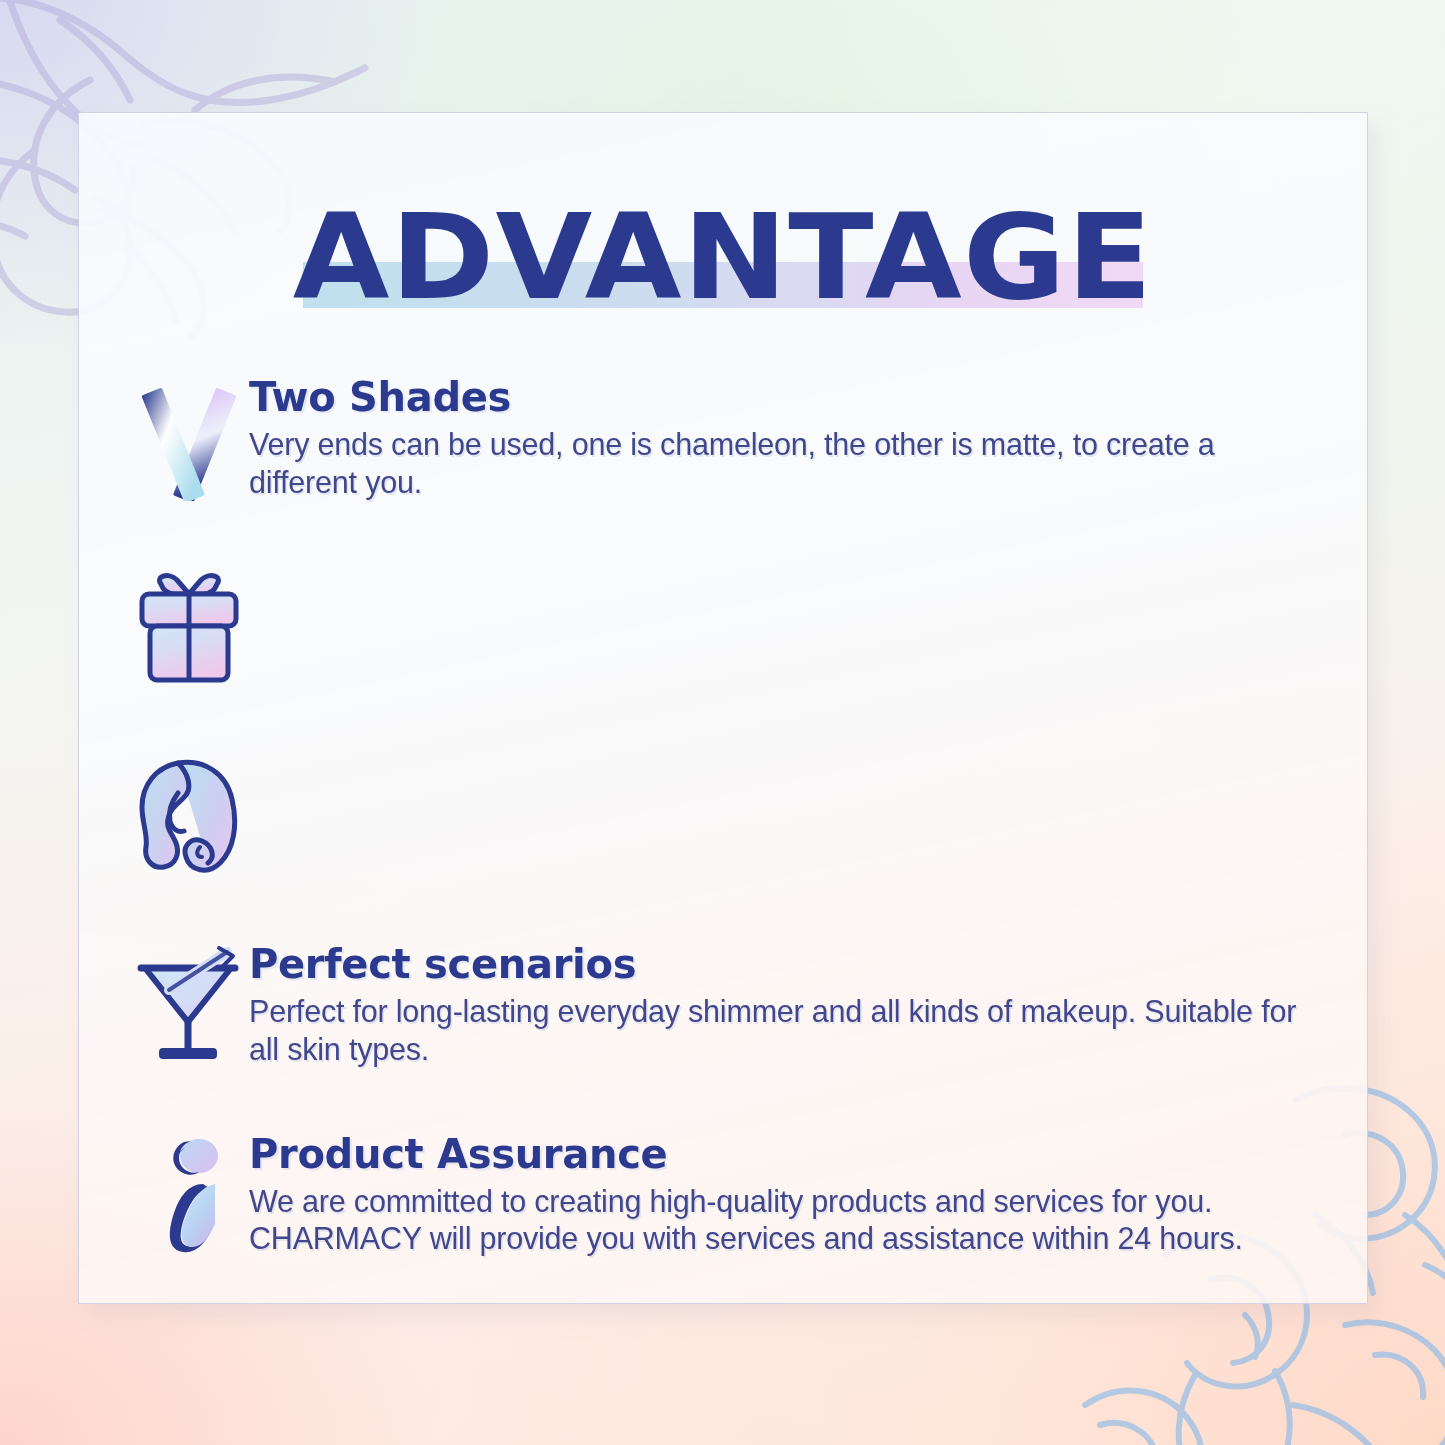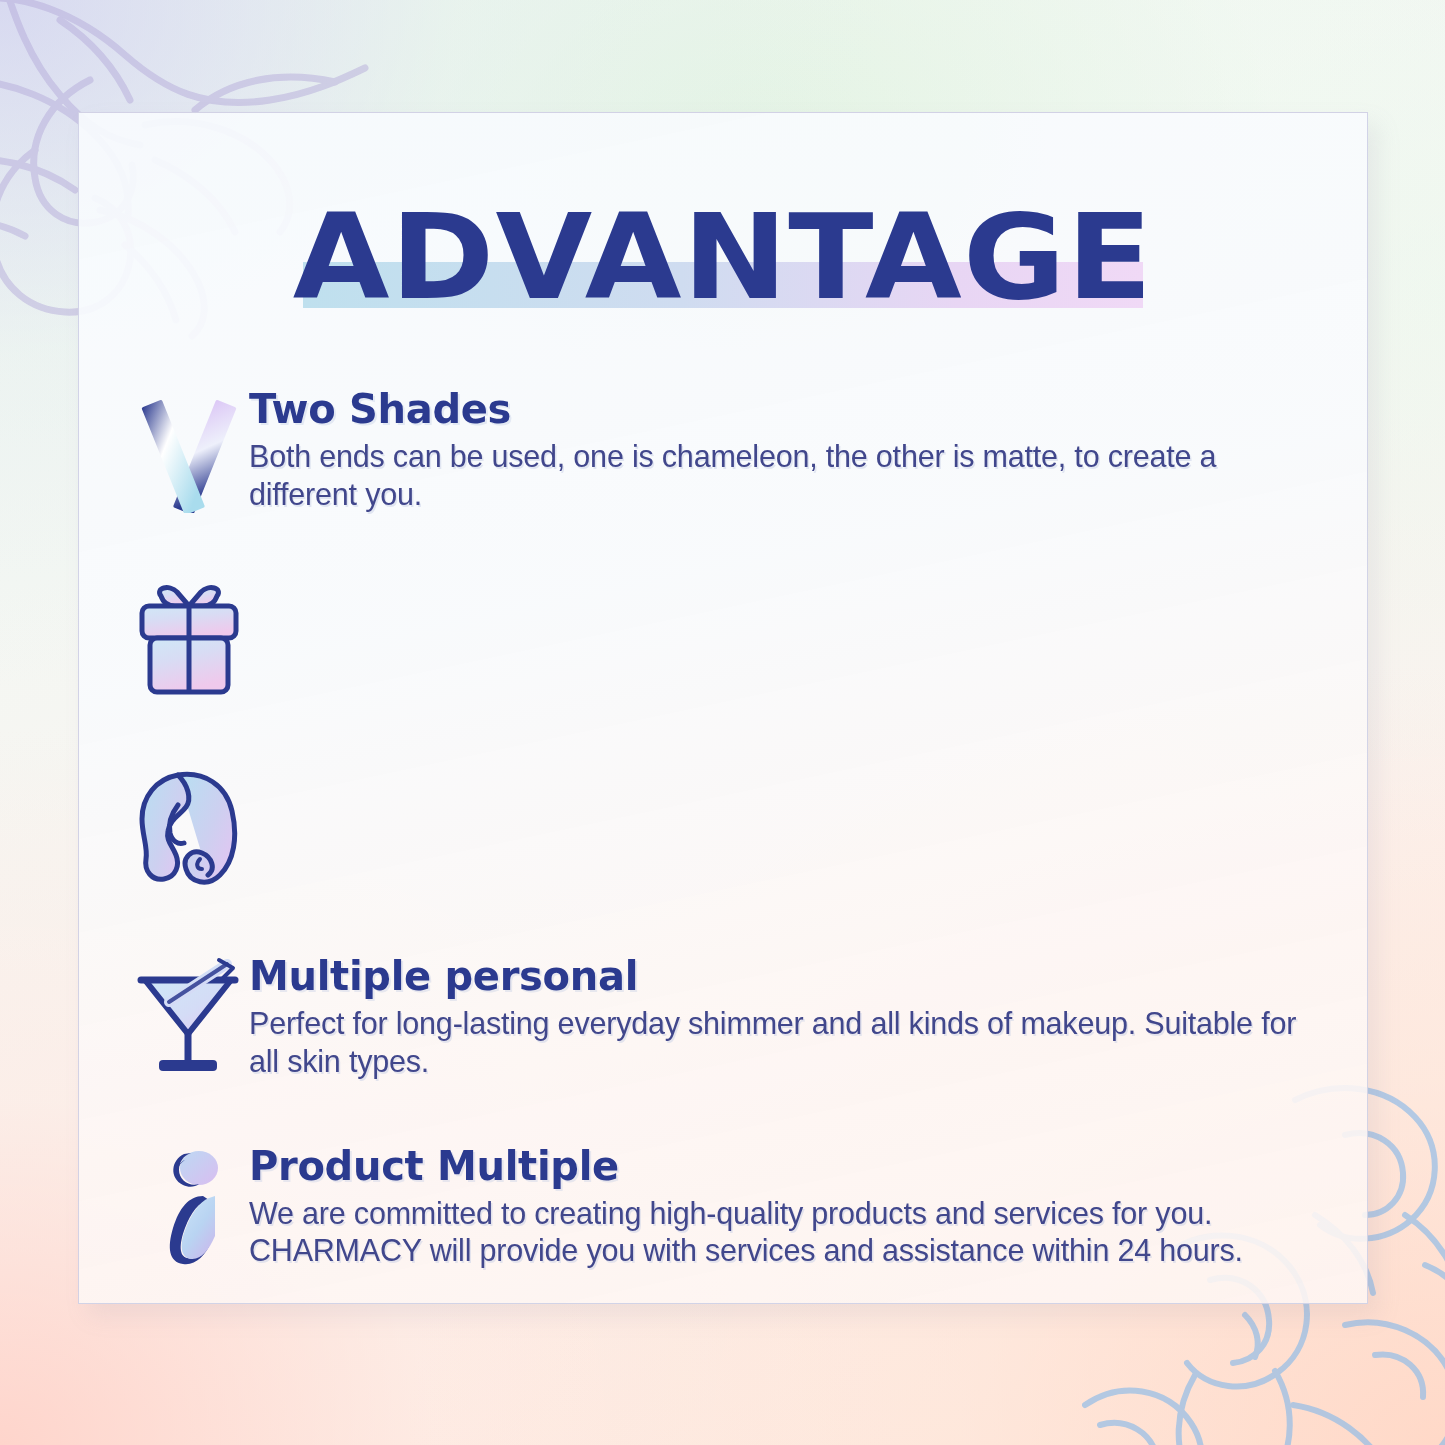--- a/index.html
+++ b/index.html
@@ -99,21 +99,21 @@
     color: #2b3a8f;
     transform: scaleX(1.06);
     transform-origin: center;
     white-space: nowrap;
   }
 
   
   .features {
     position: absolute;
     left: 0;
-    top: 272px;
+    top: 260px;
     right: 0;
   }
   .feature {
     position: relative;
     display: flex;
     align-items: flex-start;
     padding-left: 50px;
     margin-bottom: 61px;
   }
   .feature:last-child { margin-bottom: 0; }
@@ -231,21 +231,21 @@
             <g transform="rotate(22 52 62)">
               <rect x="58" y="4" width="22" height="116" rx="2" fill="url(#lipA)"></rect>
             </g>
             <g transform="rotate(-22 52 62)">
               <rect x="24" y="4" width="22" height="116" rx="2" fill="url(#lipB)"></rect>
             </g>
           </svg>
         </div>
         <div class="feature-body">
           <h2 class="feature-title">Two Shades</h2>
-          <p class="feature-desc">Both ends can be used, one is chameleon, the other is matte, to create a different you.</p>
+          <p class="feature-desc">Very ends can be used, one is chameleon, the other is matte, to create a different you.</p>
         </div>
       </div>
 
       <div class="feature">
         <div class="icon-slot">
           <svg width="104" height="112" viewBox="0 0 104 112" fill="none">
             <defs>
               <linearGradient id="giftG" x1="0" y1="0" x2="0.35" y2="1">
                 <stop offset="0%" stop-color="#cfe8f7"></stop>
                 <stop offset="45%" stop-color="#d8dcf4"></stop>
@@ -297,21 +297,21 @@
             <path d="M10 24 L 96 24 L 53 78 Z" fill="url(#glassG)" stroke="#2b3a8f" stroke-width="6" stroke-linejoin="round"></path>
             <line x1="6" y1="24" x2="100" y2="24" stroke="#2b3a8f" stroke-width="7" stroke-linecap="round"></line>
             <line x1="53" y1="78" x2="53" y2="104" stroke="#2b3a8f" stroke-width="7" stroke-linecap="round"></line>
             <rect x="24" y="104" width="58" height="11" rx="4" fill="#2b3a8f"></rect>
             <path d="M34 46 L 92 8" stroke="url(#glassG)" stroke-width="10" stroke-linecap="round"></path>
             <path d="M34 46 L 92 8" stroke="#2b3a8f" stroke-width="4" stroke-linecap="round" opacity="0.85"></path>
             <path d="M84 4 L 98 12 L 88 22" stroke="#2b3a8f" stroke-width="4" fill="none" stroke-linejoin="round" stroke-linecap="round"></path>
           </svg>
         </div>
         <div class="feature-body">
-          <h2 class="feature-title">Multiple personal</h2>
+          <h2 class="feature-title">Perfect scenarios</h2>
           <p class="feature-desc">Perfect for long-lasting everyday shimmer and all kinds of makeup. Suitable for all skin types.</p>
         </div>
       </div>
 
       <div class="feature">
         <div class="icon-slot">
           <svg width="88" height="124" viewBox="0 0 88 124" fill="none">
             <defs>
               <linearGradient id="infoG" x1="0.15" y1="0" x2="0.9" y2="1">
                 <stop offset="0%" stop-color="#c9e2f7"></stop>
@@ -328,20 +328,20 @@
             <path d="M39 8 C 26 14, 24 32, 38 39 C 44 42, 50 41, 54 38
                      C 44 41, 34 34, 34 24 C 34 16, 38 10, 46 7 Z" fill="#2b3a8f"></path>
             <path d="M58 50 C 44 50, 34 62, 28 82 C 22 102, 24 116, 38 118
                      C 50 120, 60 110, 66 96 C 60 108, 50 114, 42 112
                      C 34 110, 34 98, 40 82 C 46 66, 54 56, 64 54 Z" fill="#2b3a8f"></path>
             <path d="M64 52 C 54 56, 46 68, 40 84 C 34 100, 36 112, 46 113
                      C 56 114, 64 104, 70 90 L 70 50 Z" fill="url(#infoG)"></path>
           </svg>
         </div>
         <div class="feature-body">
-          <h2 class="feature-title">Product Multiple</h2>
+          <h2 class="feature-title">Product Assurance</h2>
           <p class="feature-desc">We are committed to creating high-quality products and services for you. CHARMACY will provide you with services and assistance within 24 hours.</p>
         </div>
       </div>
 
     </div>
   </div>
 </div>
 
 </body></html>

